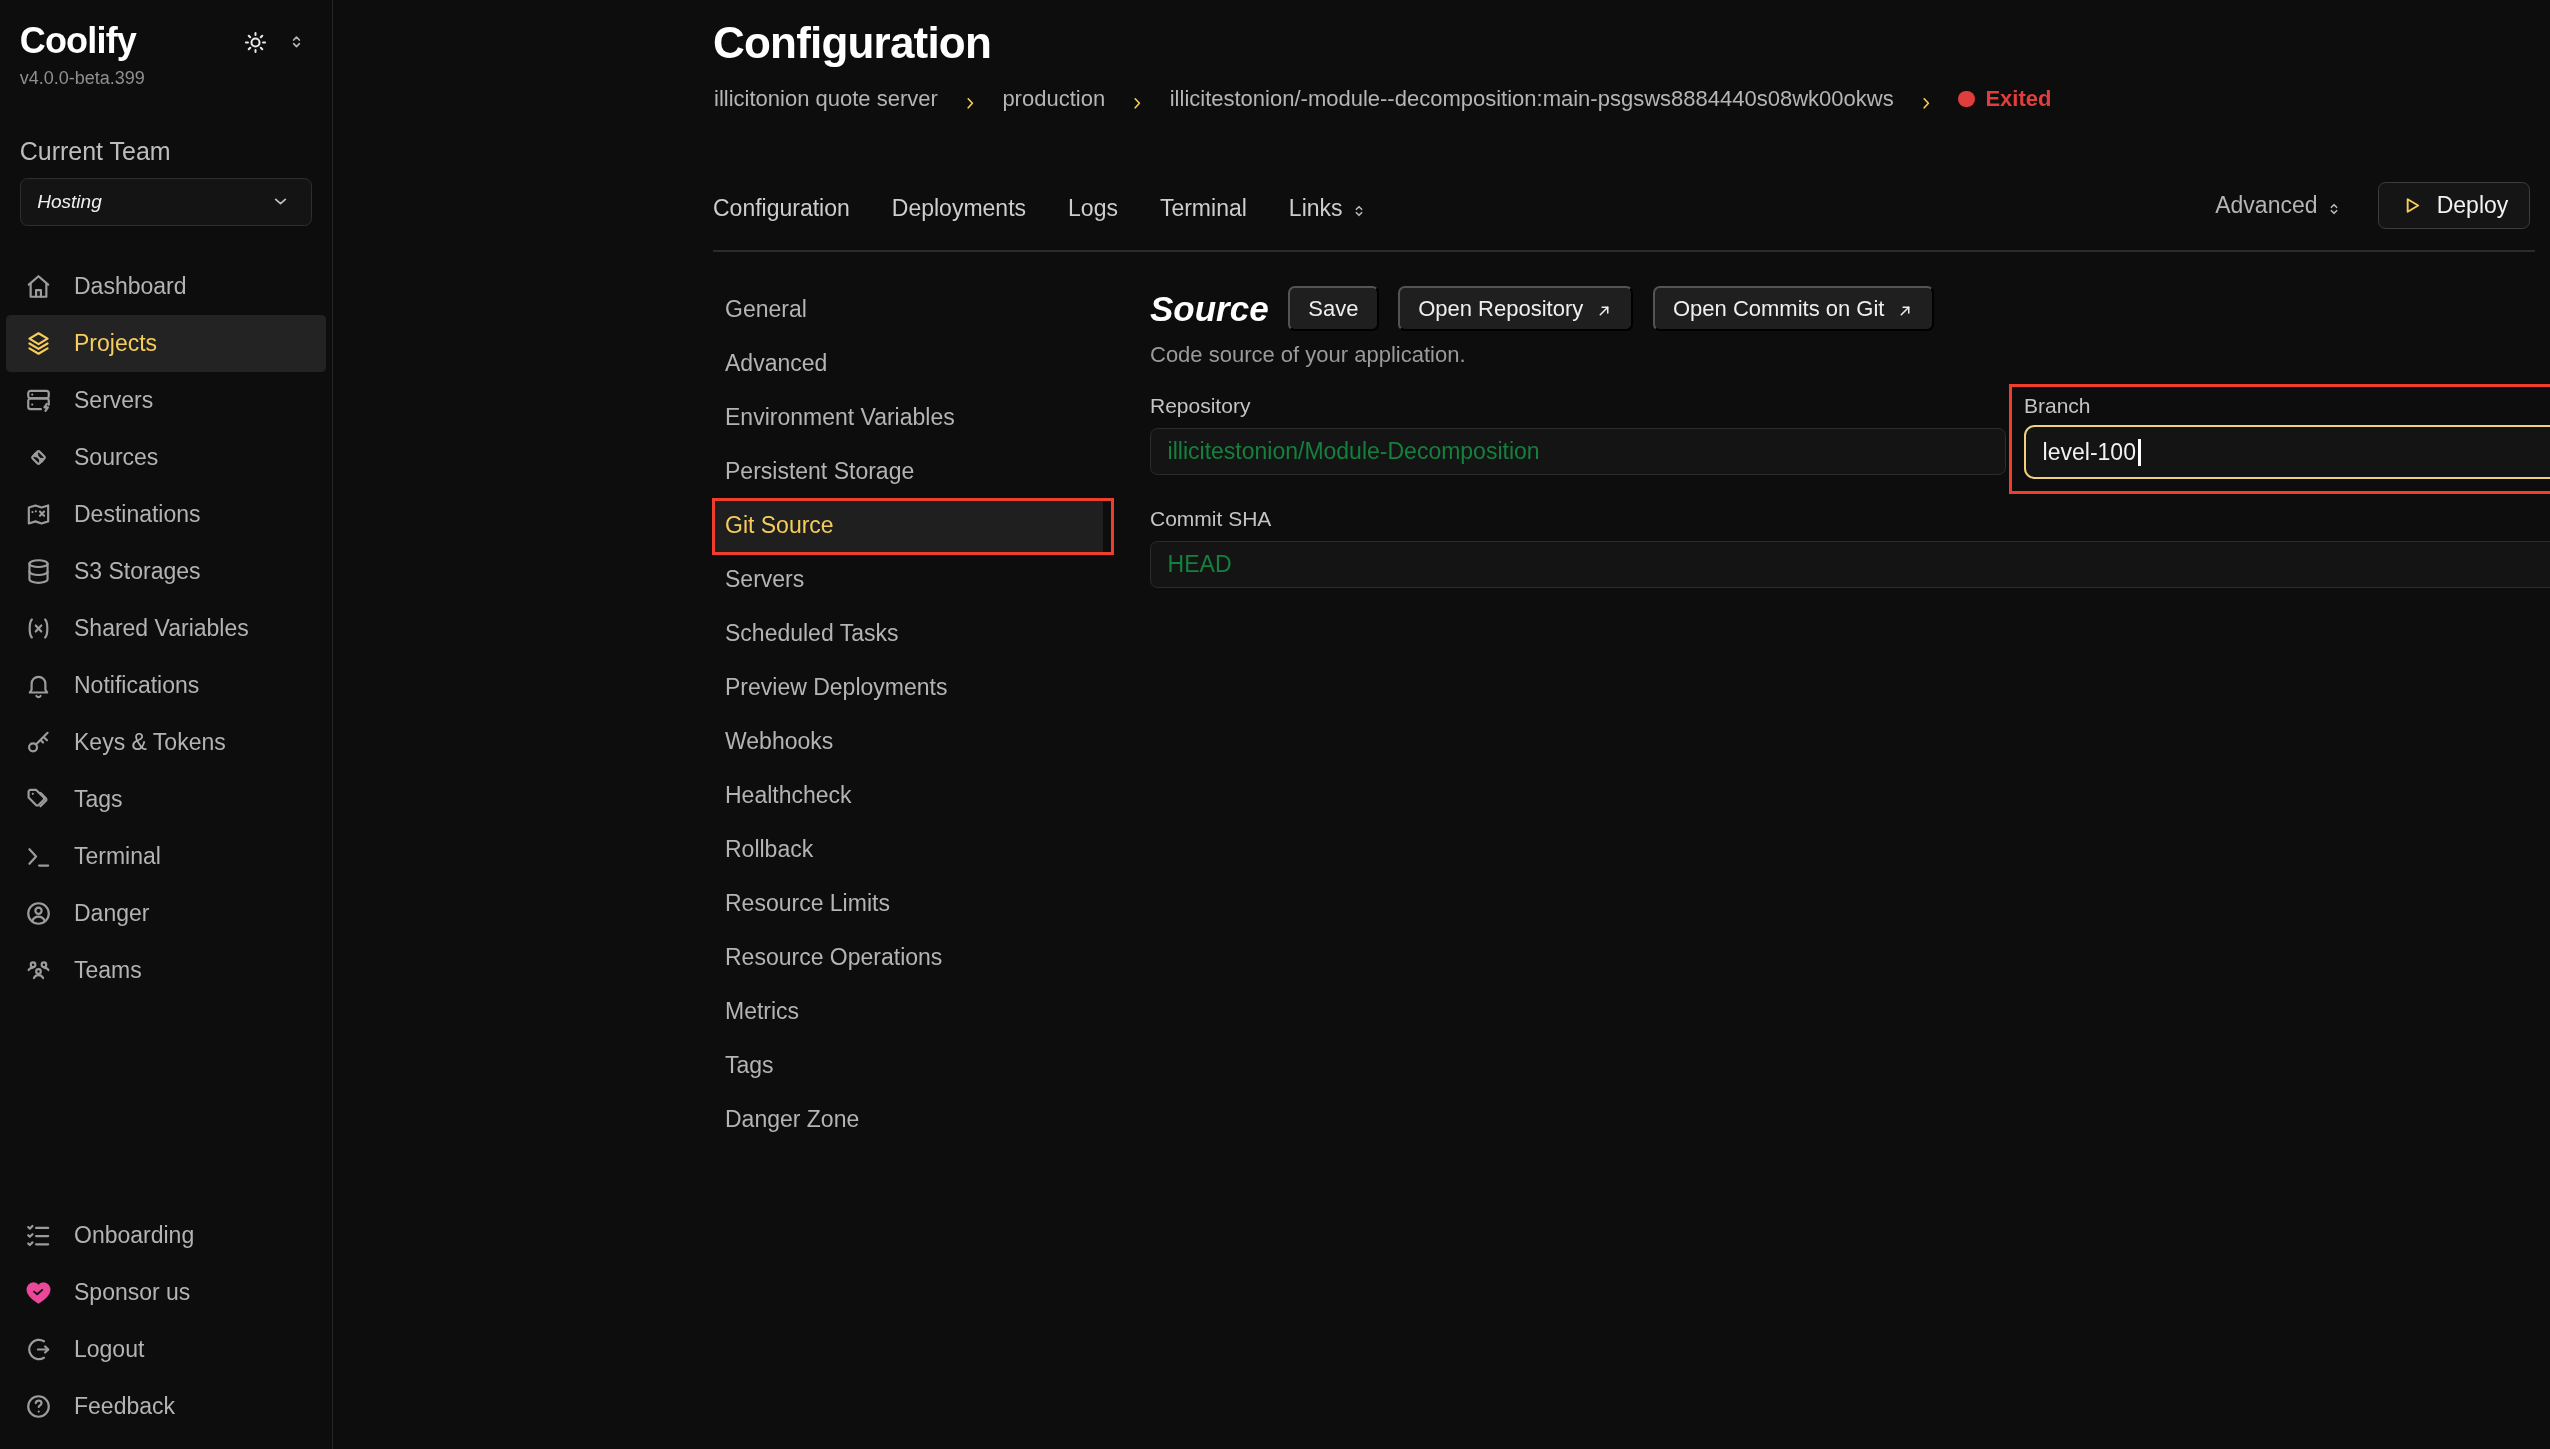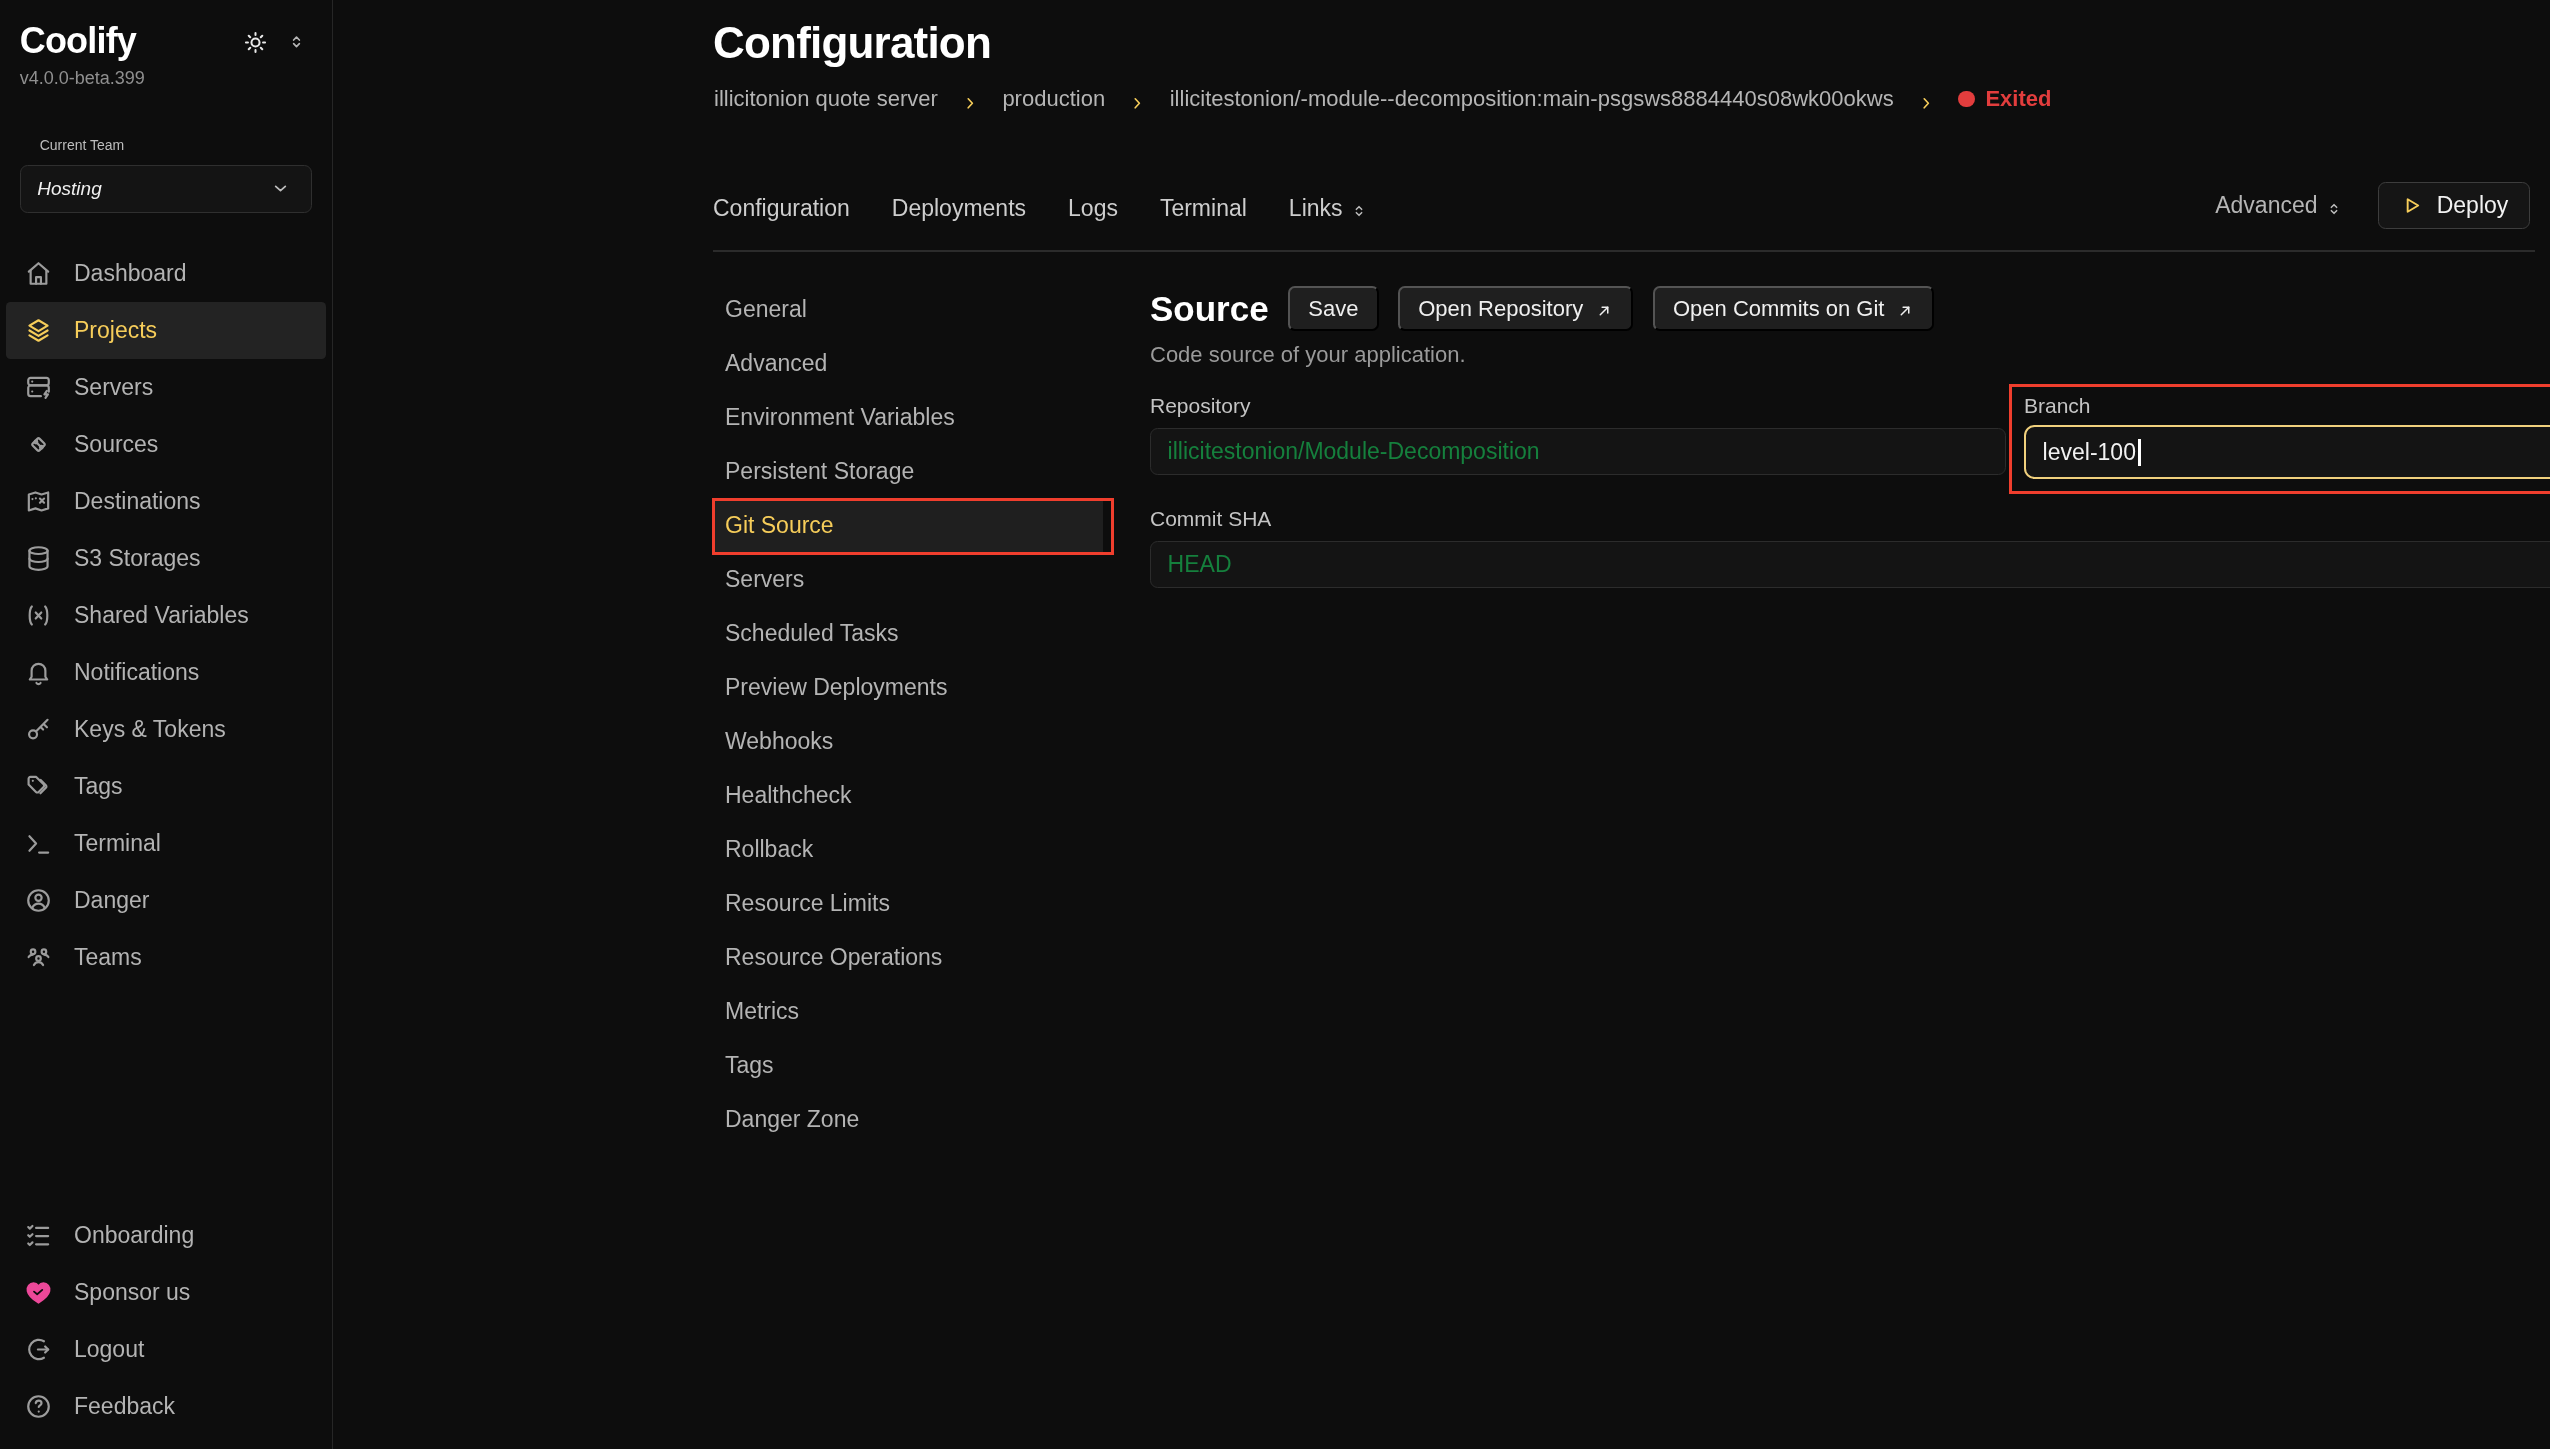--- a/index.html
+++ b/index.html
@@ -14,21 +14,21 @@
   
   .sidebar {
     width:333px; min-width:333px; height:100%; background:#0d0d0d;
     border-right:1.5px solid #262626; display:flex; flex-direction:column;
     padding:19.7px 0 13.6px 0;
   }
   .logo-row { display:flex; align-items:flex-start; justify-content:space-between; padding:0 21px 0 19.7px; }
   .logo { font-size:36px; font-weight:700; color:#ffffff; letter-spacing:-0.8px; }
   .logo-icons { display:flex; align-items:center; gap:12px; margin-top:9px; }
   .version { font-size:18px; color:#8f8f8f; padding:6px 0 0 19.7px; }
-  .team-label { font-size:14px; color:#bdbdbd; padding:48px 0 0 19.7px;margin-left:20px; }
+  .team-label { font-size:25px; color:#bdbdbd; padding:48px 0 0 19.7px; }
   .team-select {
     margin:12px 19.7px 0 19.7px; height:48px; background:#141414;
     border:1.5px solid #2f2f2f; border-radius:7.6px; display:flex;
     align-items:center; justify-content:space-between; padding:0 16.6px; cursor:pointer;
   }
   .team-select span { font-size:19px; color:#f0f0f0;font-style:italic; }
   .nav { margin-top:32px; padding:0 6px; display:flex; flex-direction:column; }
   .nav-item {
     height:57px; display:flex; align-items:center; gap:21px;
     padding-left:18px; color:#b0b0b0; border-radius:4.5px; cursor:pointer;
@@ -72,21 +72,21 @@
   .subnav { position:absolute; left:380px; top:282px; width:401px; }
   .subnav-item { height:54px; display:flex; align-items:center; padding-left:12px; font-size:23px; color:#b4b4b4; cursor:pointer; }
   .subnav-item.active { background:#1f1f1f; width:390px; color:#f6cd5a; }
   .subnav-annotation {
     position:absolute; left:-0.8px; top:216px; width:402px; height:57px;
     border:3px solid #f03e2d; pointer-events:none;
   }
 
   
   .source-head { position:absolute; left:817px; top:286px; display:flex; align-items:center; gap:19.7px; }
-  .source-title { font-size:35px; font-weight:700; color:#ffffff; }
+  .source-title { font-size:35px; font-weight:700; color:#ffffff;font-style:italic; }
   .btn {
     height:45px; padding:0 18px; background:#1f1f1f; border-radius:6.8px;
     display:flex; align-items:center; gap:12px; cursor:pointer;
   }
   .btn span { font-size:22px; color:#efefef; }
   .ext { width:18px; height:18px; color:#dcdcdc; }
   .ext svg { width:100%; height:100%; }
   .source-desc { position:absolute; left:817px; top:342px; font-size:22px; color:#9a9a9a; }
 
   .form { position:absolute; left:817px; top:384px; width:1723px; }

